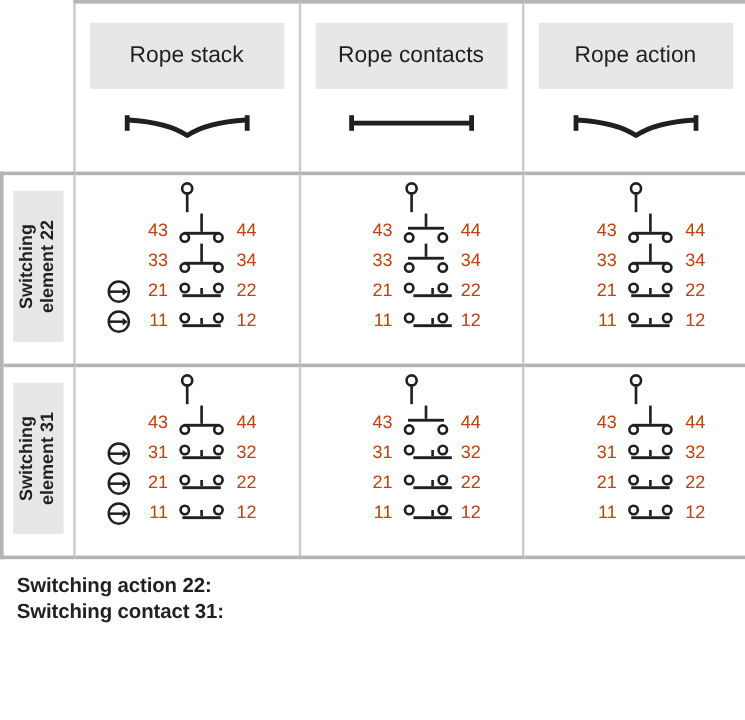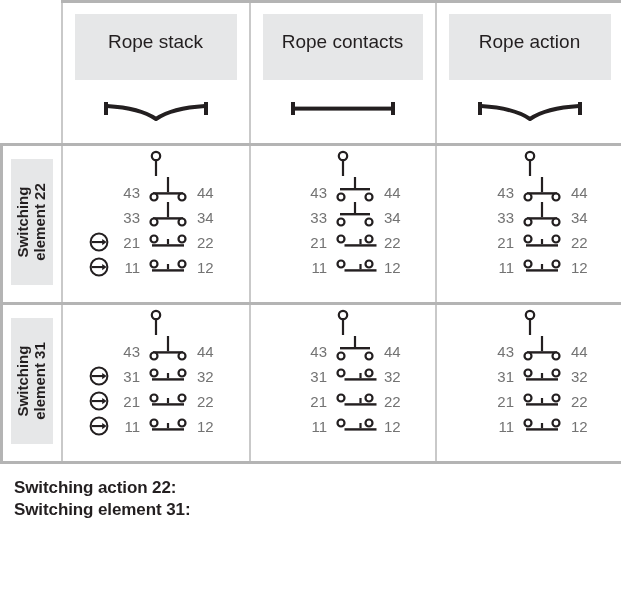--- a/index.html
+++ b/index.html
@@ -33,21 +33,21 @@
     background:#fff;
     text-align:center;
   }
   .hdr-cell.first{border-left:2px solid #c9c9c9;}
   .hdr-blank{height:140px;border:0;background:#fff;}
 
   .hdr-chip{
     display:block;
     margin:9px 12px 0 12px;
     background:#e6e7e8;
-    height:66px;
+    height:55px;
     line-height:55px;
     font-size:19px;
     color:#231f20;
     text-align:center;
     white-space:nowrap;
   }
   .rope-wrap{
     height:62px;
     display:flex;align-items:center;justify-content:center;
   }
@@ -95,21 +95,21 @@
     position:absolute;left:0;right:0;
     display:flex;align-items:center;justify-content:center;
   }
   .flag{
     width:22px;height:22px;
     flex:0 0 22px;
     margin-right:4px;
   }
   .flag.empty{visibility:hidden;}
   .lab{
-    font-size:15px;color:#737373;
+    font-size:15px;color:#c2410c;
     width:26px;text-align:right;
     flex:0 0 26px;
   }
   .lab.right{text-align:left;margin-left:6px;}
   .sym{
     width:46px;height:34px;flex:0 0 46px;
     margin-left:5px;
   }
   .pole{
     position:absolute;
@@ -526,15 +526,15 @@
                 <div class="lab right">12</div>
               </div>
             </div>
           </td>
         </tr>
       </tbody>
   </table>
 
   <div class="caption" id="caption">
       <p class="cap-h">Switching action 22:</p>
-      <p class="cap-h">Switching element 31:</p>
+      <p class="cap-h">Switching contact 31:</p>
     </div>
 </div>
 
 </body></html>

